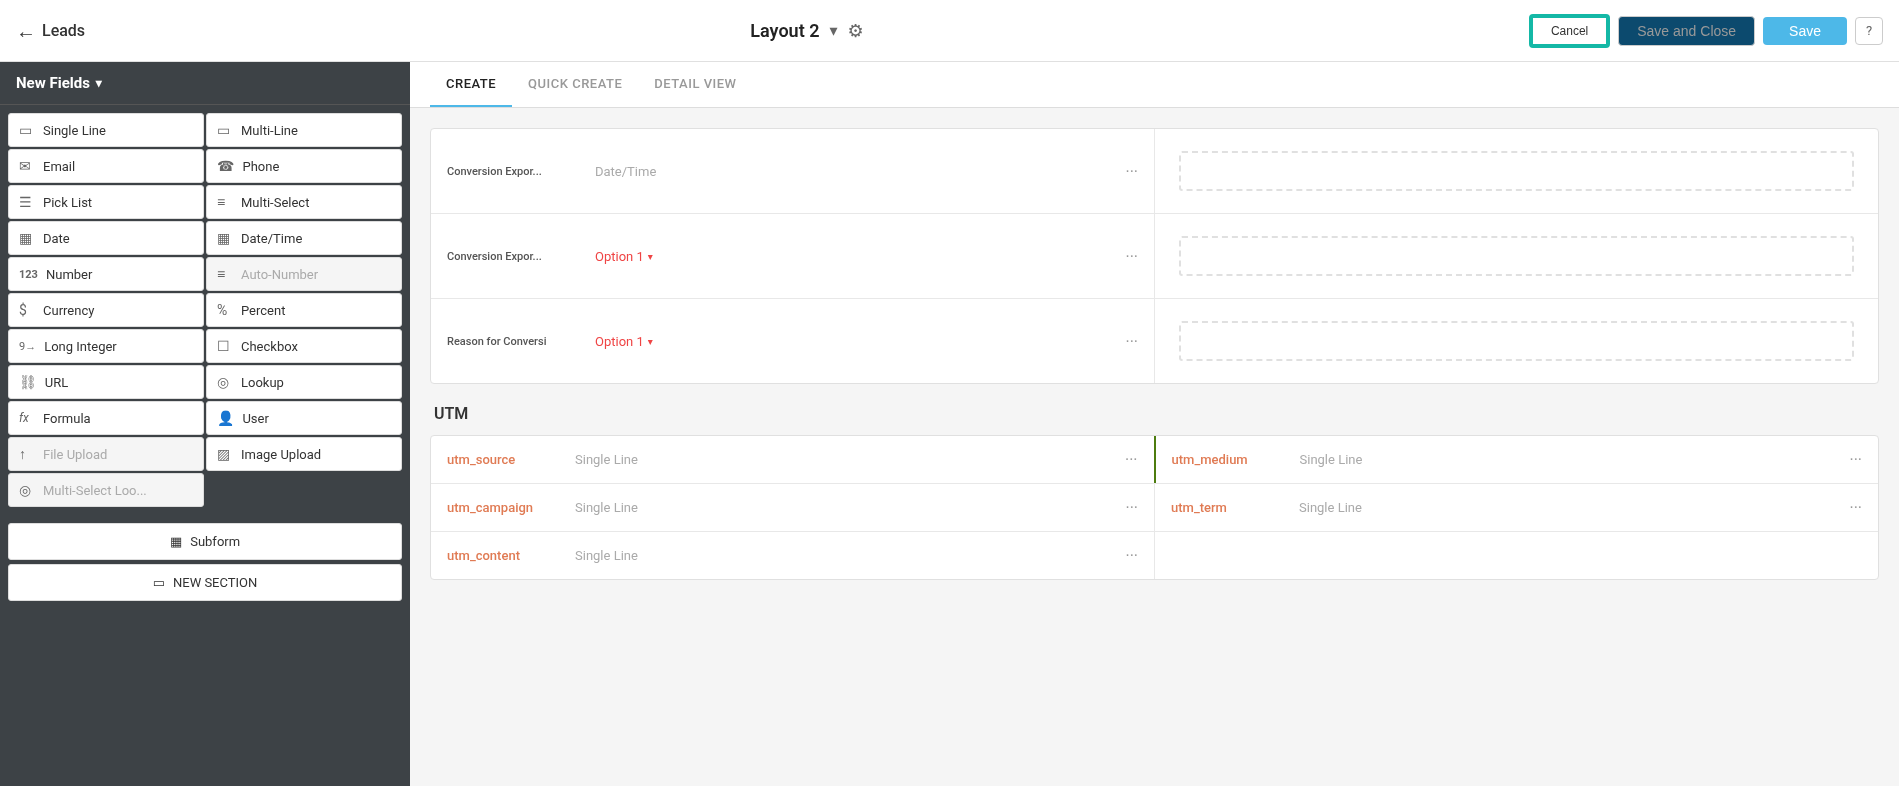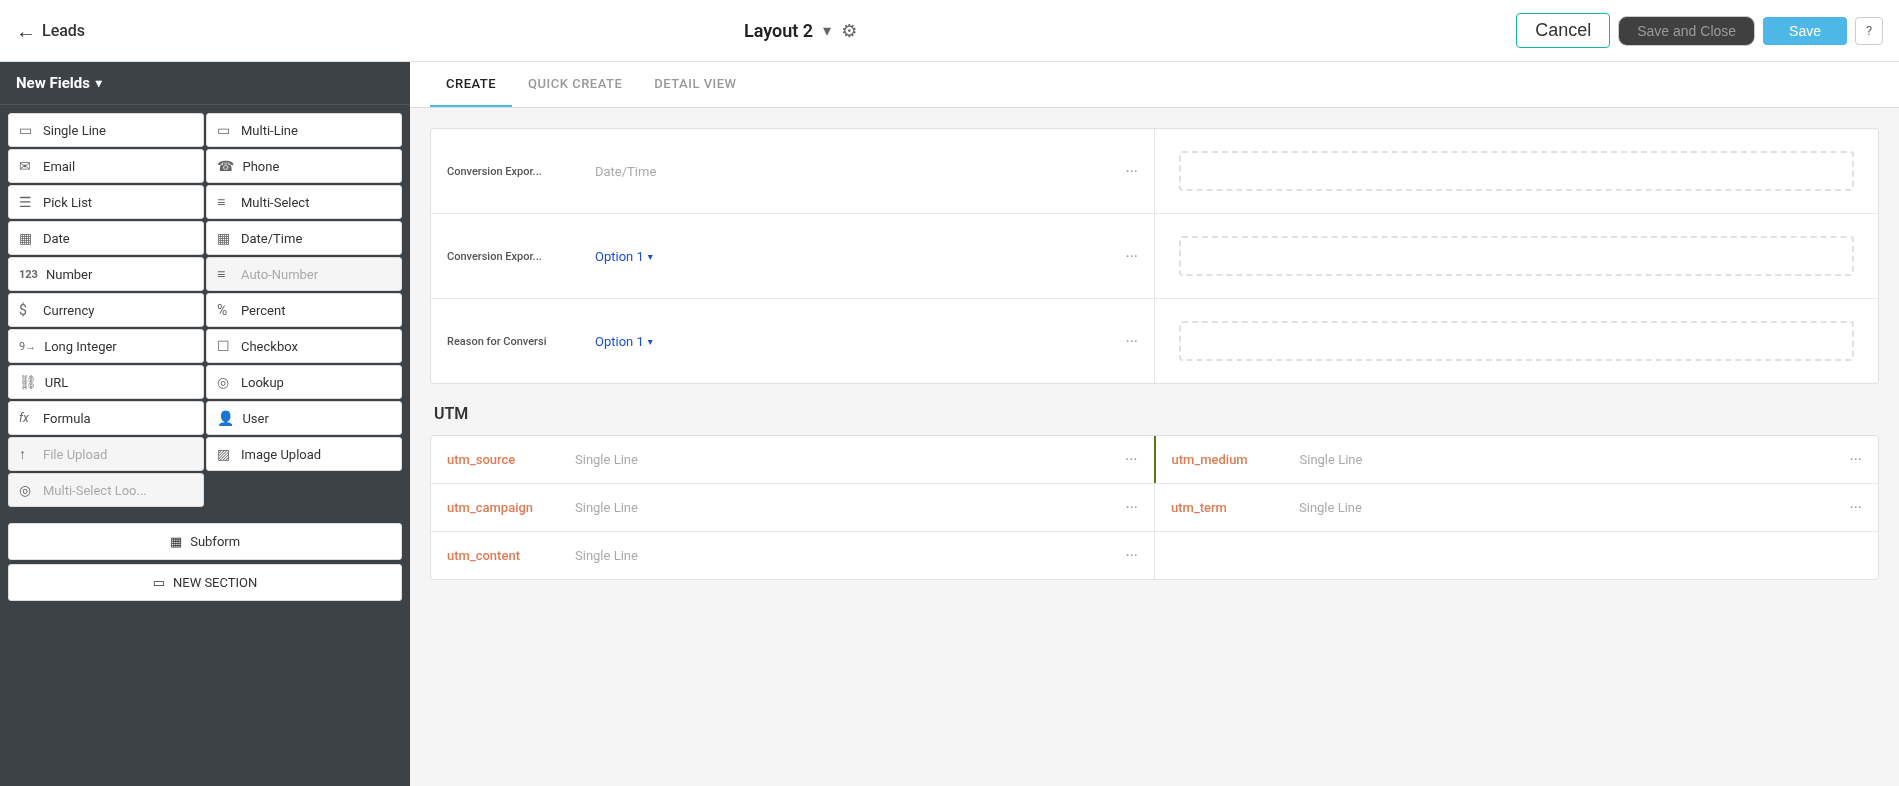--- a/index.html
+++ b/index.html
@@ -10,22 +10,22 @@
       display: flex; align-items: center; padding: 0 16px; height: 62px;
       background: #fff; border-bottom: 1px solid #e0e0e0; flex-shrink: 0;
     }
     .back-btn { display: flex; align-items: center; gap: 6px; cursor: pointer; color: #333; font-size: 16px; font-weight: 500; text-decoration: none; }
     .back-arrow { font-size: 20px; }
     .topbar-center { flex: 1; display: flex; align-items: center; justify-content: center; gap: 10px; }
     .layout-title { font-size: 18px; font-weight: 600; color: #222; }
     .dropdown-arrow { color: #666; cursor: pointer; }
     .gear-icon { color: #666; cursor: pointer; font-size: 18px; }
     .topbar-actions { display: flex; align-items: center; gap: 8px; }
-    .btn-cancel { padding: 6px 18px; border: 1px solid #14b8a6; border-radius: 4px; background: #fff; cursor: pointer; font-size: 18px; color: #333; }
-    .btn-save-close { padding: 6px 18px; border: 1px solid #ccc; border-radius: 9px; background: #404040; cursor: pointer; font-size: 14px; color: #999; }
+    .btn-cancel { padding: 6px 18px; border: 4px solid #14b8a6; border-radius: 4px; background: #fff; cursor: pointer; font-size: 12px; color: #333; }
+    .btn-save-close { padding: 6px 18px; border: 1px solid #ccc; border-radius: 4px; background: #0c4a6e; cursor: pointer; font-size: 14px; color: #999; }
     .btn-save { padding: 6px 26px; border: none; border-radius: 4px; background: #4db8e8; cursor: pointer; font-size: 14px; color: #fff; font-weight: 500; }
     .help-icon { width: 28px; height: 28px; border: 1px solid #ccc; border-radius: 4px; display: flex; align-items: center; justify-content: center; color: #666; font-size: 13px; cursor: pointer; }
 
     
     .main-layout { display: flex; flex: 1; overflow: hidden; }
 
     
     .sidebar { width: 410px; background: #3d4246; flex-shrink: 0; display: flex; flex-direction: column; overflow-y: auto; }
     .sidebar-header { padding: 12px 16px; display: flex; align-items: center; gap: 6px; color: #fff; font-size: 15px; font-weight: 700; border-bottom: 1px solid #555; }
     .sidebar-header .chevron { font-size: 12px; }
@@ -62,21 +62,21 @@
 
     
     .section-box { background: #fff; border: 1px solid #e0e0e0; border-radius: 4px; margin-bottom: 20px; }
     .section-row { display: flex; border-bottom: 1px solid #e8e8e8; }
     .section-row:last-child { border-bottom: none; }
     .field-cell { flex: 1; display: flex; align-items: center; padding: 14px 16px; gap: 8px; border-right: 1px solid #e8e8e8; }
     .field-cell:last-child { border-right: none; }
     .field-name { font-size: 11px; color: #e07b54; font-weight: 500; min-width: 140px; }
     .field-name.dark { color: #555; }
     .field-type { font-size: 13px; color: #aaa; flex: 1; }
-    .field-option { display: flex; align-items: center; gap: 4px; font-size: 13px; color: #1d4ed8; flex: 1; }
+    .field-option { display: flex; align-items: center; gap: 4px; font-size: 13px; color: #ef4444; flex: 1; }
     .option-arrow { font-size: 10px; }
     .field-actions { color: #999; cursor: pointer; font-size: 16px; margin-left: auto; }
     .dashed-cell { flex: 1; border: 2px dashed #e0e0e0; margin: 8px; border-radius: 3px; min-height: 40px; }
 
     
     .utm-header { font-size: 16px; font-weight: 600; color: #333; margin-bottom: 12px; padding: 0 4px; }
     .utm-name { font-size: 13px; color: #e07b54; font-weight: 500; min-width: 120px; }
     .utm-type { font-size: 13px; color: #aaa; flex: 1; }
     .utm-actions { color: #999; cursor: pointer; font-size: 16px; margin-left: auto; }
   </style>

